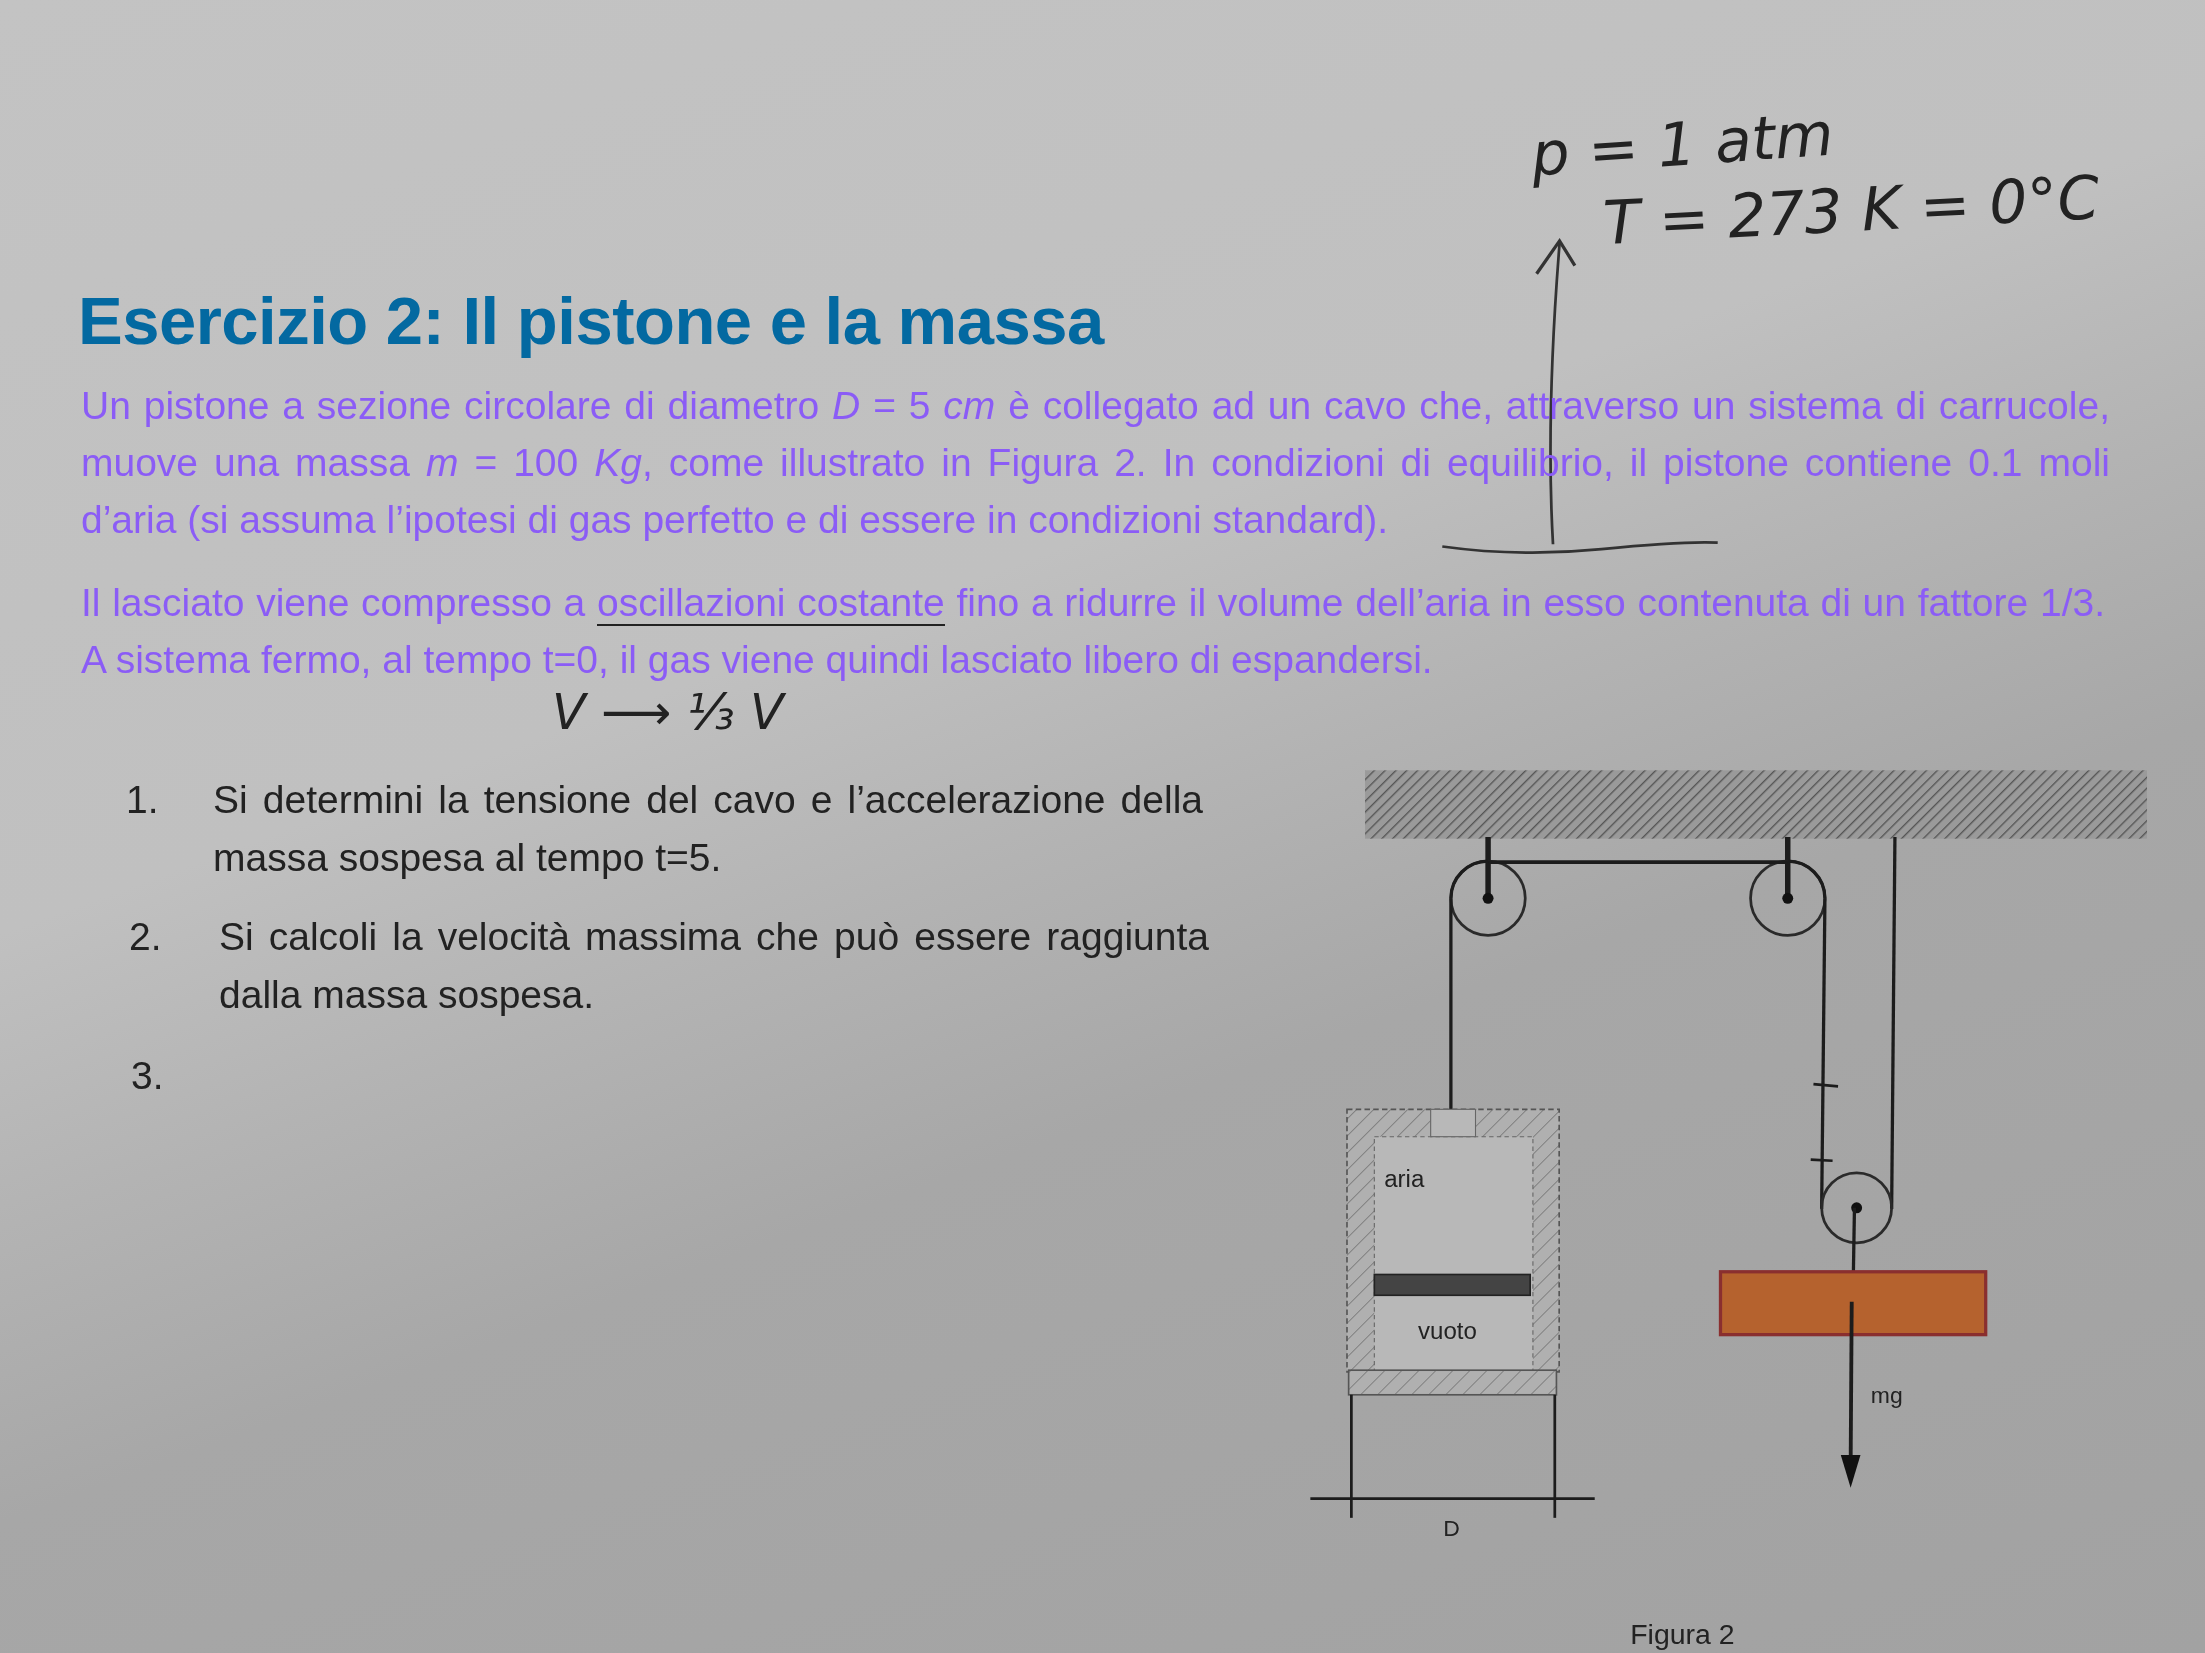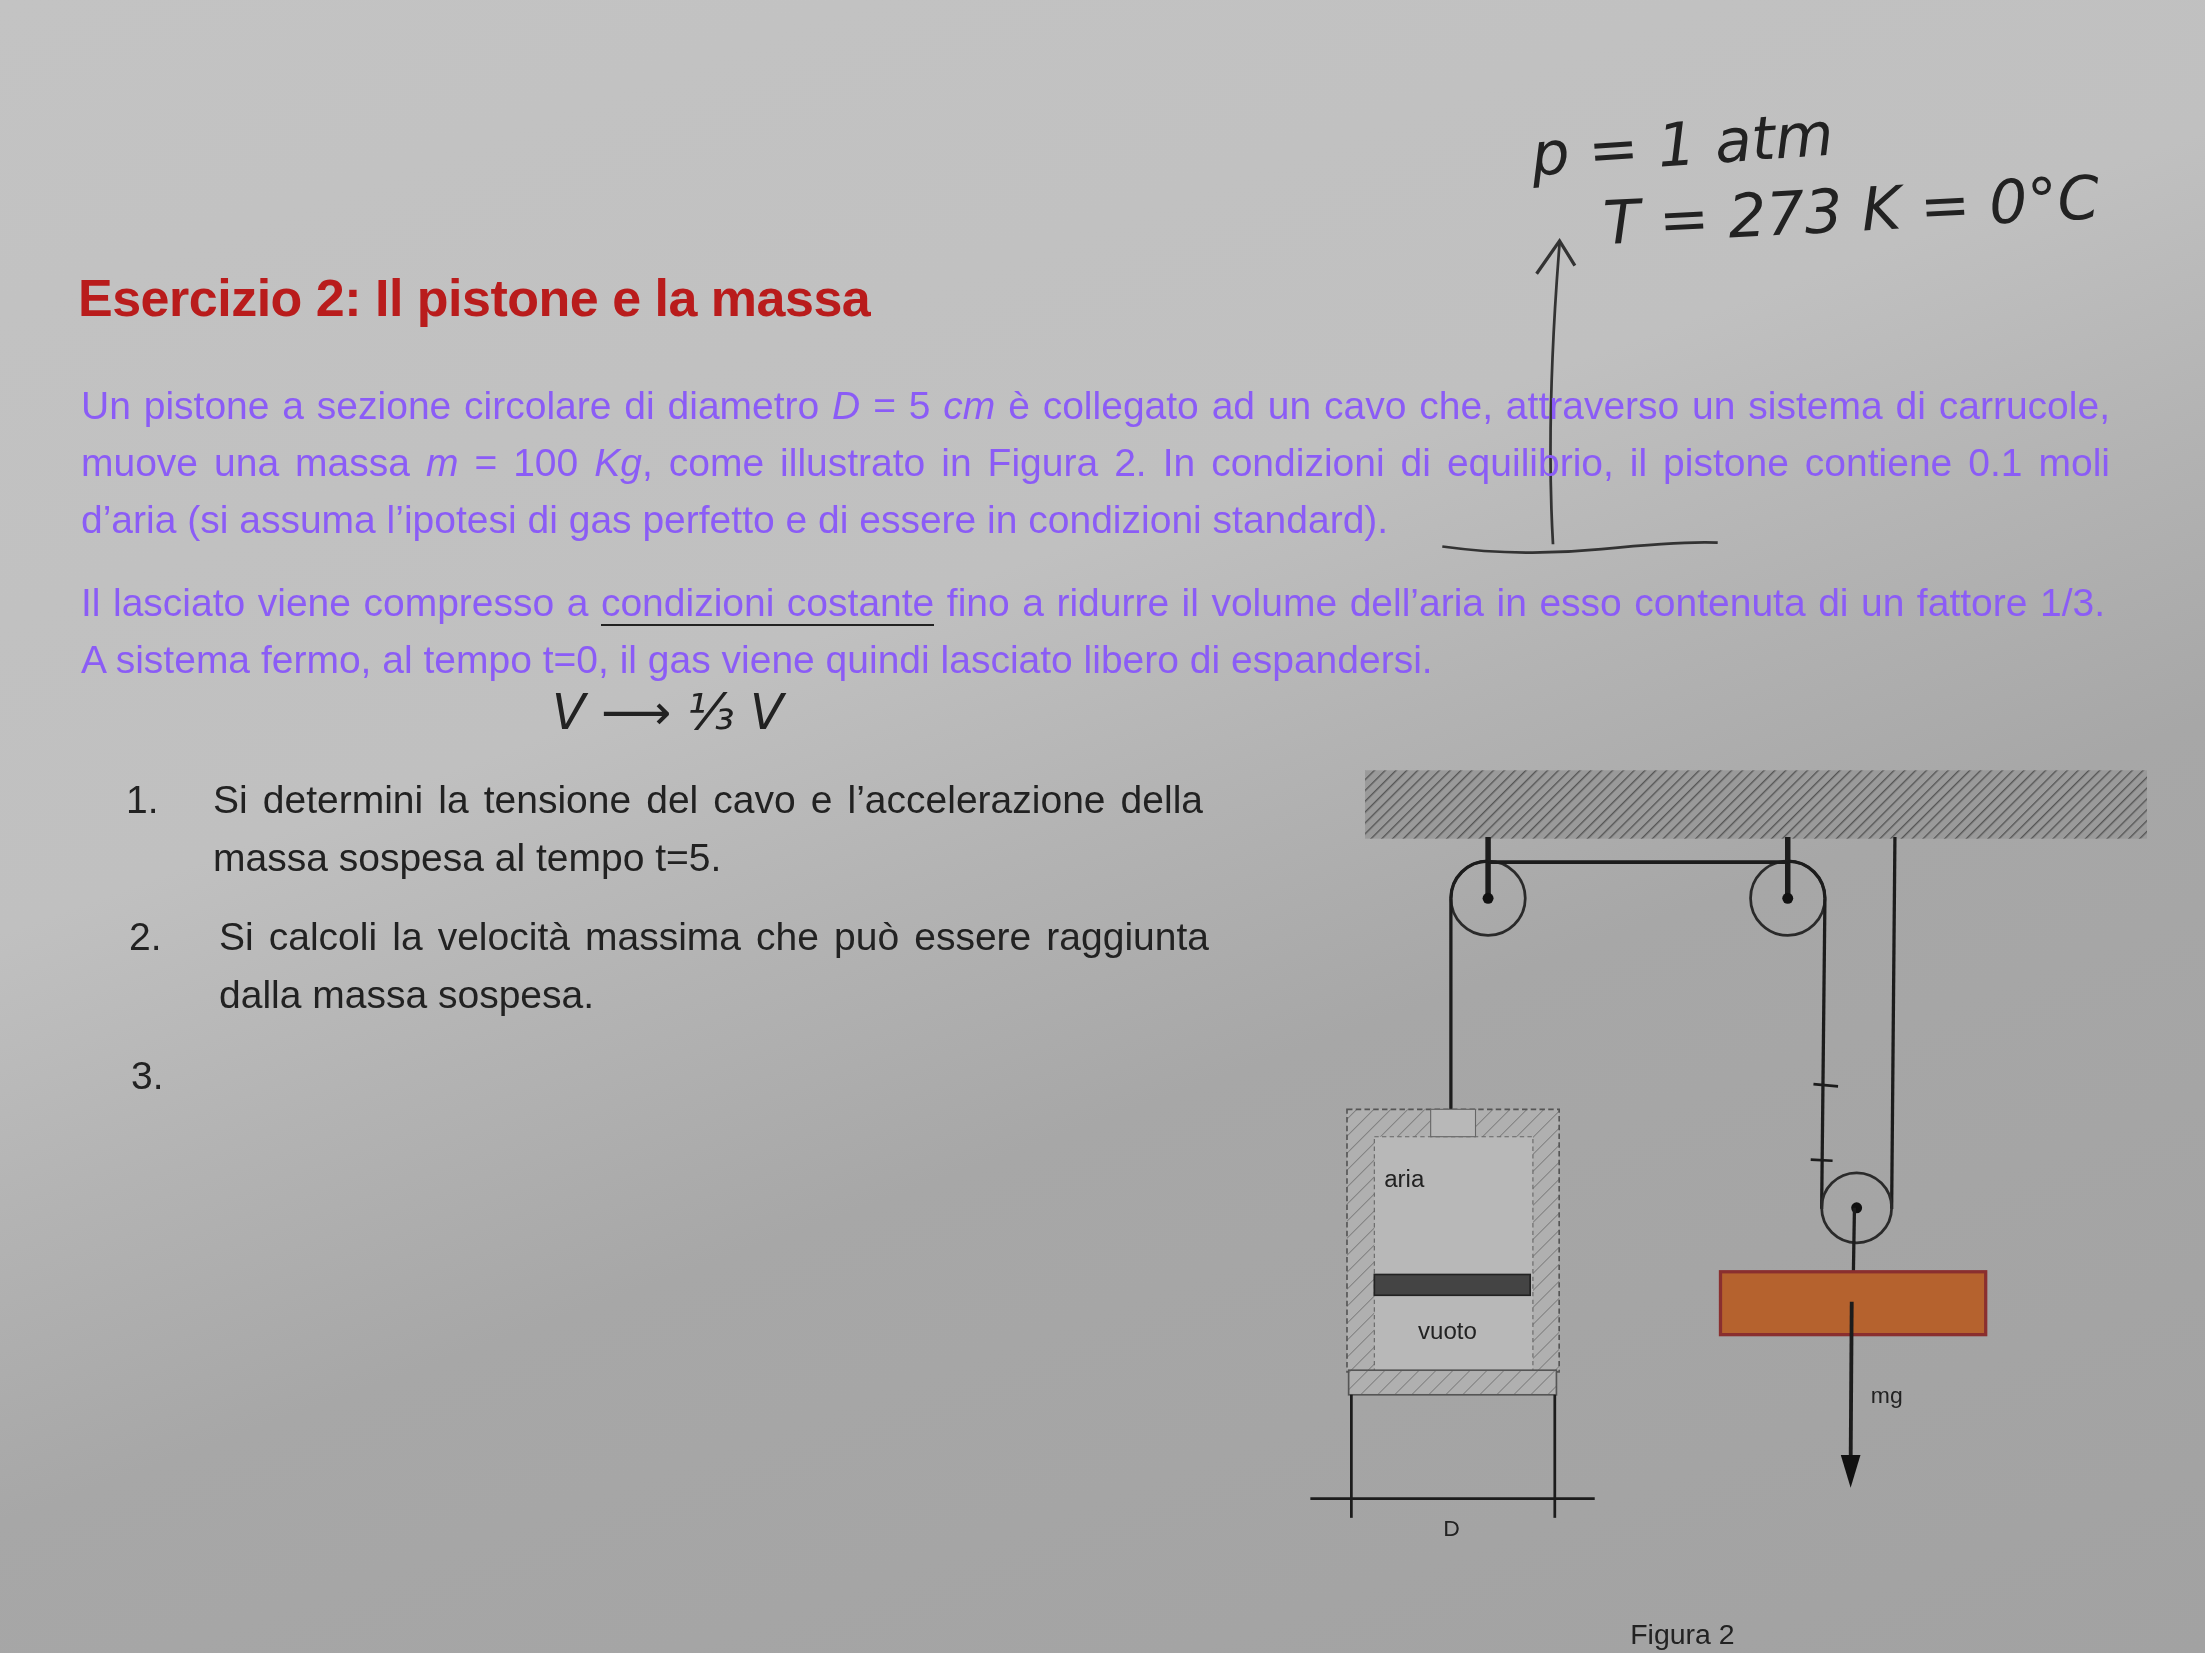--- a/index.html
+++ b/index.html
@@ -1,20 +1,20 @@
 <!DOCTYPE html>
 <html style="font-size:8.8px"><head>
 <meta charset="utf-8">
 <style>
   html,body{margin:0;padding:0;}
   body{width:2205px;height:1654px;overflow:hidden;position:relative;
     background:linear-gradient(160deg,#c3c3c3 0%,#c0c0c0 38%,#b3b3b3 50%,#a7a7a7 62%,#a2a2a2 100%);
     font-family:"Liberation Sans","DejaVu Sans",sans-serif;color:#1e1e1e;}
   .abs{position:absolute;}
-  .title{left:78px;top:268px;font-size:52px;font-weight:bold;color:#b91c1c;letter-spacing:-0.5px;}
+  .title{left:78px;top:282px;font-size:67px;font-weight:bold;color:#0369a1;letter-spacing:-0.5px;}
   .para{left:81px;font-size:39px;line-height:57px;color:#8b5cf6;}
   .p1{top:377px;width:2029px;text-align:justify;}
   .p2{top:574px;width:2024px;text-align:justify;}
   .ul{border-bottom:2.7px solid #222;}
   .q{font-size:39px;line-height:58px;color:#222;}
   .qnum{position:absolute;left:126px;}
   .qtext{position:absolute;left:213px;width:990px;text-align:justify;}
   .hand{font-family:"DejaVu Sans",sans-serif;font-style:italic;color:#222;font-weight:normal;}
   svg text{font-family:"Liberation Sans",sans-serif;}
 </style>
@@ -32,21 +32,21 @@
   <path d="M5 25 Q 150 45, 300 30 T 515 18" stroke="#333" stroke-width="5" fill="none"></path>
 </svg>
 
 <div class="abs title">Esercizio 2: Il pistone e la massa</div>
 
 <div class="abs para p1">
   <span>Un pistone a sezione circolare di diametro </span><i>D</i><span> = 5 </span><i>cm</i><span> è collegato ad un cavo che, attraverso un sistema di carrucole, muove una massa </span><i>m</i><span> = 100 </span><i>Kg</i><span>, come illustrato in Figura 2. In condizioni di equilibrio, il pistone contiene 0.1 moli d’aria (si assuma l’ipotesi di gas perfetto e di essere in </span><span>condizioni standard</span><span>).</span>
 </div>
 
 <div class="abs para p2">
-  <span>Il lasciato viene compresso a </span><span class="ul">condizioni costante</span><span> fino a ridurre il volume dell’aria in esso contenuta di un fattore 1/3. A sistema fermo, al tempo t=0, il gas viene quindi lasciato libero di espandersi.</span>
+  <span>Il lasciato viene compresso a </span><span class="ul">oscillazioni costante</span><span> fino a ridurre il volume dell’aria in esso contenuta di un fattore 1/3. A sistema fermo, al tempo t=0, il gas viene quindi lasciato libero di espandersi.</span>
 </div>
 
 <div class="abs q" style="left:0;top:771px;width:1258px;height:120px;">
   <span class="qnum">1.</span>
   <span class="qtext">Si determini la tensione del cavo e l’accelerazione della massa sospesa al tempo t=5.</span>
 </div>
 <div class="abs q" style="left:0;top:908px;width:1258px;height:120px;">
   <span class="qnum" style="left:129px;">2.</span>
   <span class="qtext" style="left:219px;">Si calcoli la velocità massima che può essere raggiunta dalla massa sospesa.</span>
 </div>

